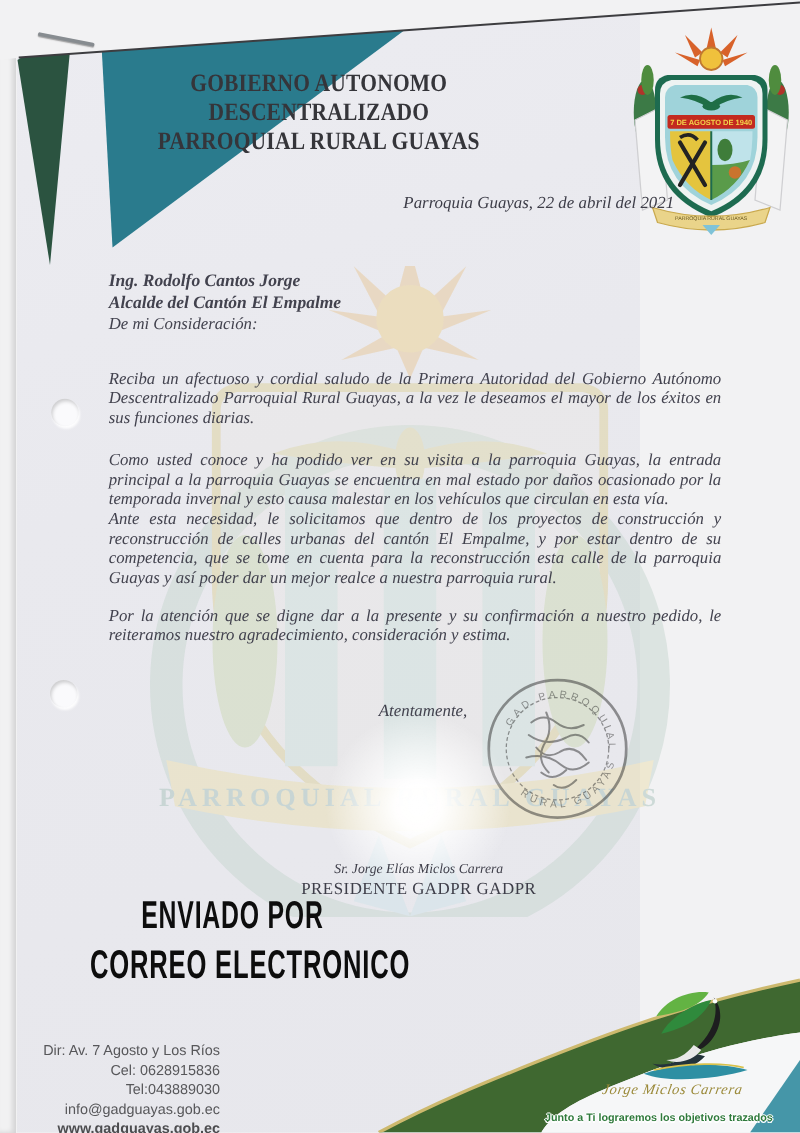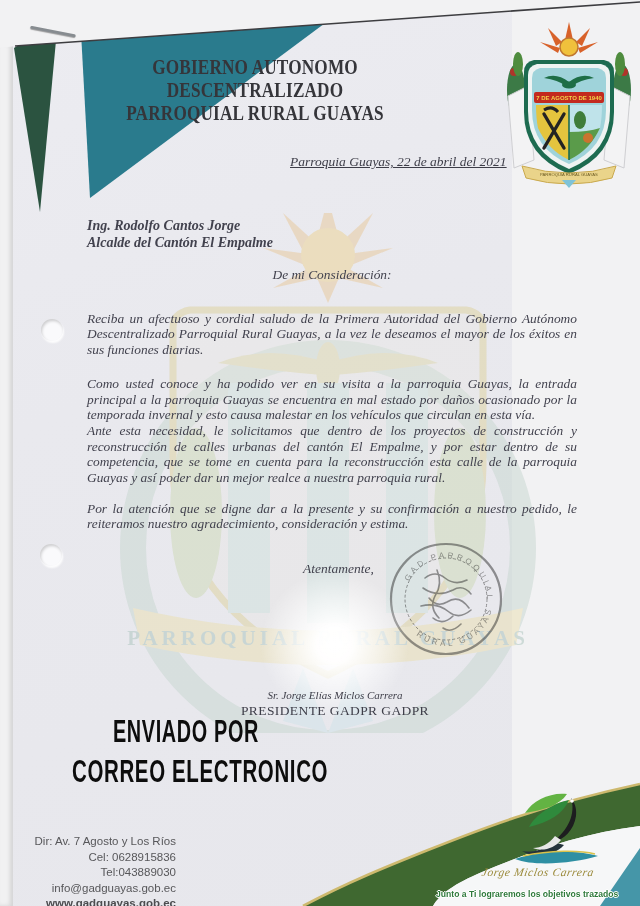--- a/index.html
+++ b/index.html
@@ -16,32 +16,32 @@
           transform:rotate(11deg);border-radius:2px;z-index:25;
           box-shadow:0 1px 1px rgba(0,0,0,.35);}
   .hole{width:22px;height:22px;border-radius:50%;background:#fafafc;z-index:18;
         box-shadow:inset 1px 2px 3px rgba(0,0,0,.18), 1px 2px 2px rgba(255,255,255,.9);}
   
   .corner-art{left:0;top:0;width:370px;height:230px;z-index:3;}
   .org-title{left:60px;top:56px;width:390px;text-align:center;z-index:6;
              color:#35353a;font-weight:bold;font-size:20px;line-height:23px;
              transform:scaleX(.86);transform-origin:50% 0;letter-spacing:.2px;}
   .crest{left:500px;top:20px;z-index:6;}
-  .dateblock{left:290px;top:154px;width:282px;text-align:left;z-index:6;
-             font-style:italic;font-size:13.5px;line-height:16.5px;color:#3d3d48;text-decoration:underline;}
+  .dateblock{left:290px;top:154px;width:282px;text-align:center;z-index:6;
+             font-style:italic;font-size:13.5px;line-height:16.5px;color:#3d3d48;}
   
   .watermark{left:78px;top:213px;z-index:1;opacity:.55;}
   .glare{left:252px;top:562px;width:165px;height:165px;z-index:12;pointer-events:none;
          background:radial-gradient(circle,rgba(255,255,255,1) 0%,rgba(255,255,255,.96) 16%,
                     rgba(255,255,255,.55) 38%,rgba(255,255,255,0) 64%);}
   
   .body-text{left:87px;top:218px;width:490px;z-index:10;color:#42424e;
              font-style:italic;font-size:13.4px;line-height:15.7px;text-align:justify;}
   .recipient{font-weight:bold;font-size:14px;line-height:16.5px;text-align:left;}
-  .salutation{margin-top:16px;text-align:center;}
+  .salutation{text-align:left;}
   .p1{margin-top:28px;}
   .p23{margin-top:18px;font-style:italic;}
   .p4{margin-top:15px;}
   .valediction{left:303px;top:561px;z-index:10;font-style:italic;font-size:13.5px;color:#42424e;}
   .stamp{left:385px;top:540px;z-index:9;opacity:.8;}
   .sigblock{left:215px;top:651px;width:240px;text-align:center;z-index:13;color:#3e3e49;}
   .sig-name{font-style:italic;font-size:11px;line-height:16px;margin-top:36px;}
   .sig-title{font-size:13.5px;letter-spacing:.4px;}
   
   .sent1{left:113px;top:714px;z-index:11;color:#0d0d0d;font-family:"Liberation Sans",sans-serif;

